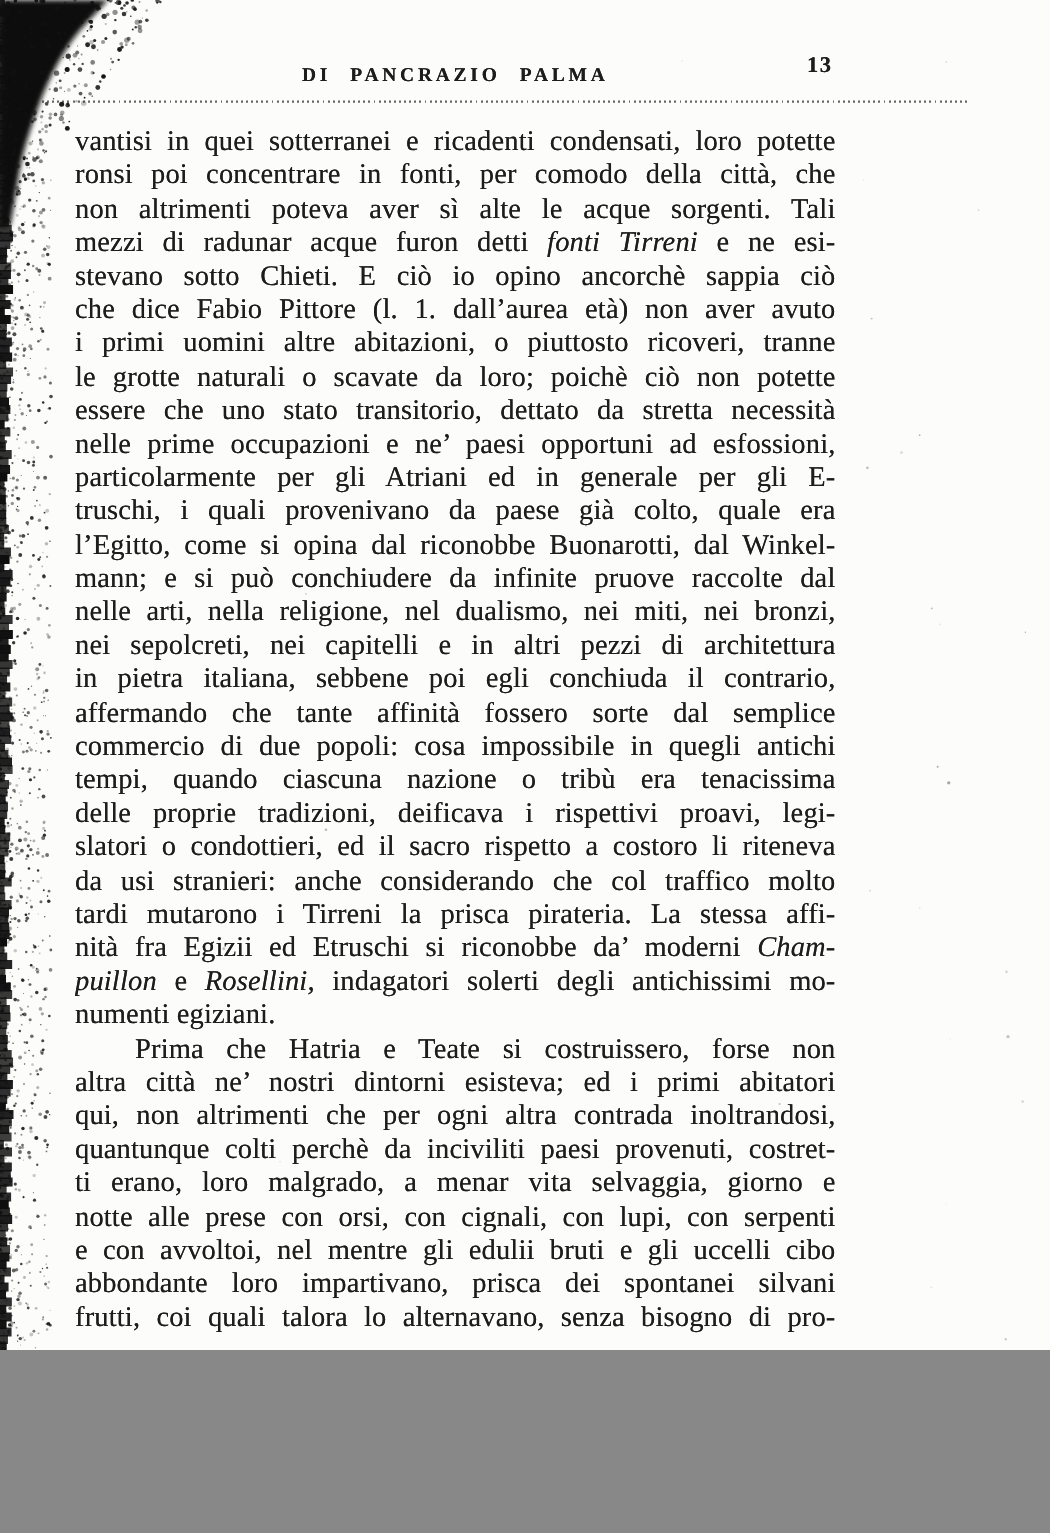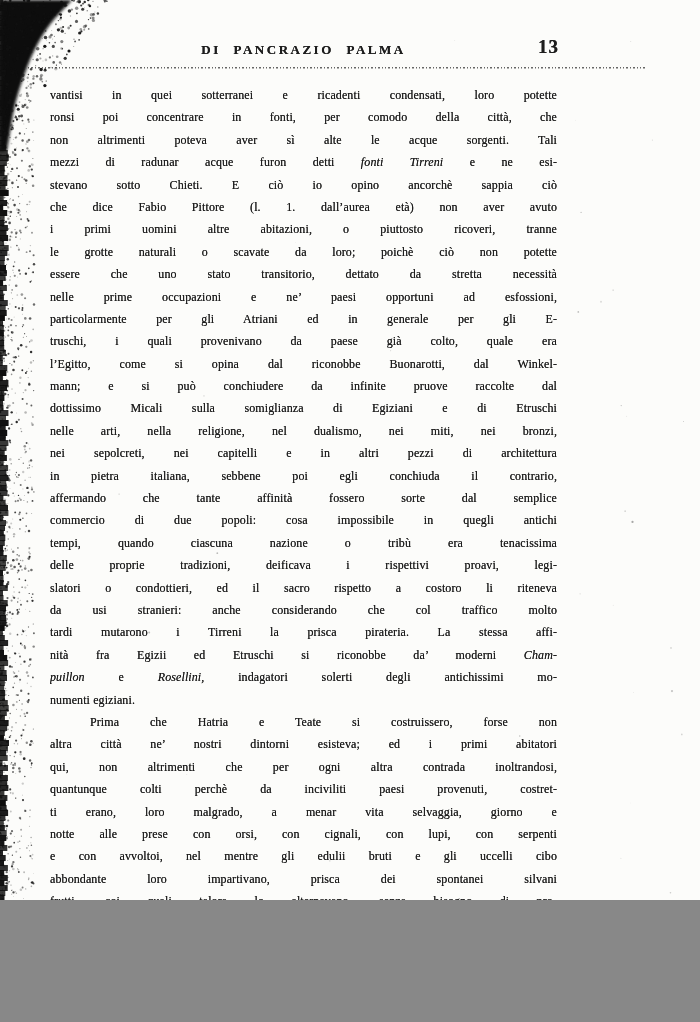--- a/index.html
+++ b/index.html
@@ -26,34 +26,34 @@
     text-align:center;
     font-weight:bold;
     font-size:13px;
     letter-spacing:2.5px;
     word-spacing:7px;
     text-shadow:0 0 .35px rgba(25,25,25,.9);
   }
   .page-number{
     position:absolute;left:538px;top:36px;
     font-weight:bold;
-    font-size:19px;
+    font-size:15px;
     letter-spacing:1px;
     text-shadow:0 0 .35px rgba(25,25,25,.9);
   }
   .dotted-rule{
     position:absolute;left:28px;top:67px;width:618px;height:2px;
     background-image:repeating-linear-gradient(90deg,var(--rule) 0 1.3px,transparent 1.3px 3.4px);
     background-size:100% 1.5px;
     background-repeat:no-repeat;
     opacity:.85;
   }
   .body-text{
     position:absolute;left:50px;top:84px;width:507px;
-    font-size:12px;
+    font-size:19px;
     text-shadow:0 0 .35px rgba(25,25,25,.85);
   }
   .line{
     height:22.4px;
     line-height:22.4px;
     overflow:hidden;
     text-align:justify;
     text-align-last:justify;
     letter-spacing:.1px;
   }
@@ -2029,21 +2029,20 @@
         <div class="line"><span>stevano sotto Chieti. E ciò io opino ancorchè sappia ciò</span></div>
         <div class="line"><span>che dice Fabio Pittore (l. 1. dall’aurea età) non aver avuto</span></div>
         <div class="line"><span>i primi uomini altre abitazioni, o piuttosto ricoveri, tranne</span></div>
         <div class="line"><span>le grotte naturali o scavate da loro; poichè ciò non potette</span></div>
         <div class="line"><span>essere che uno stato transitorio, dettato da stretta necessità</span></div>
         <div class="line"><span>nelle prime occupazioni e ne’ paesi opportuni ad esfossioni,</span></div>
         <div class="line"><span>particolarmente per gli Atriani ed in generale per gli E-</span></div>
         <div class="line"><span>truschi, i quali provenivano da paese già colto, quale era</span></div>
         <div class="line"><span>l’Egitto, come si opina dal riconobbe Buonarotti, dal Winkel-</span></div>
         <div class="line"><span>mann; e si può conchiudere da infinite pruove raccolte dal</span></div>
-        <div class="line"><span>dottissimo Micali sulla somiglianza di Egiziani e di Etruschi</span></div>
         <div class="line"><span>nelle arti, nella religione, nel dualismo, nei miti, nei bronzi,</span></div>
         <div class="line"><span>nei sepolcreti, nei capitelli e in altri pezzi di architettura</span></div>
         <div class="line"><span>in pietra italiana, sebbene poi egli conchiuda il contrario,</span></div>
         <div class="line"><span>affermando che tante affinità fossero sorte dal semplice</span></div>
         <div class="line"><span>commercio di due popoli: cosa impossibile in quegli antichi</span></div>
         <div class="line"><span>tempi, quando ciascuna nazione o tribù era tenacissima</span></div>
         <div class="line"><span>delle proprie tradizioni, deificava i rispettivi proavi, legi-</span></div>
         <div class="line"><span>slatori o condottieri, ed il sacro rispetto a costoro li riteneva</span></div>
         <div class="line"><span>da usi stranieri: anche considerando che col traffico molto</span></div>
         <div class="line"><span>tardi mutarono i Tirreni la prisca pirateria. La stessa affi-</span></div>

